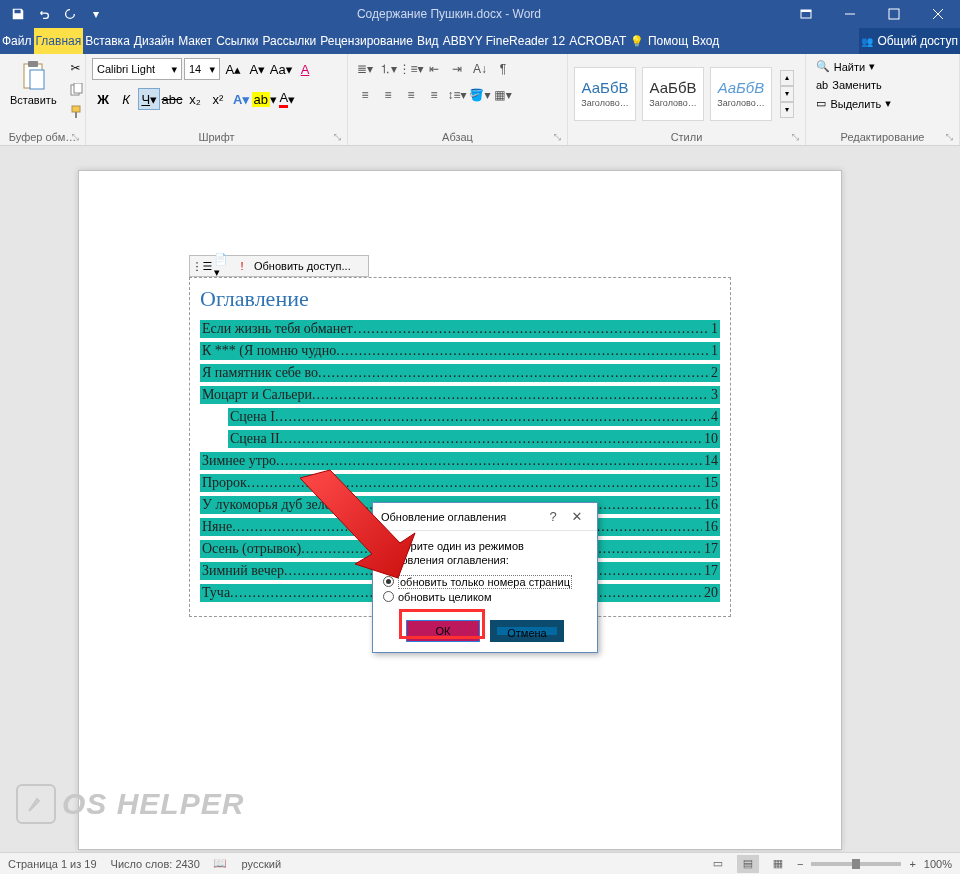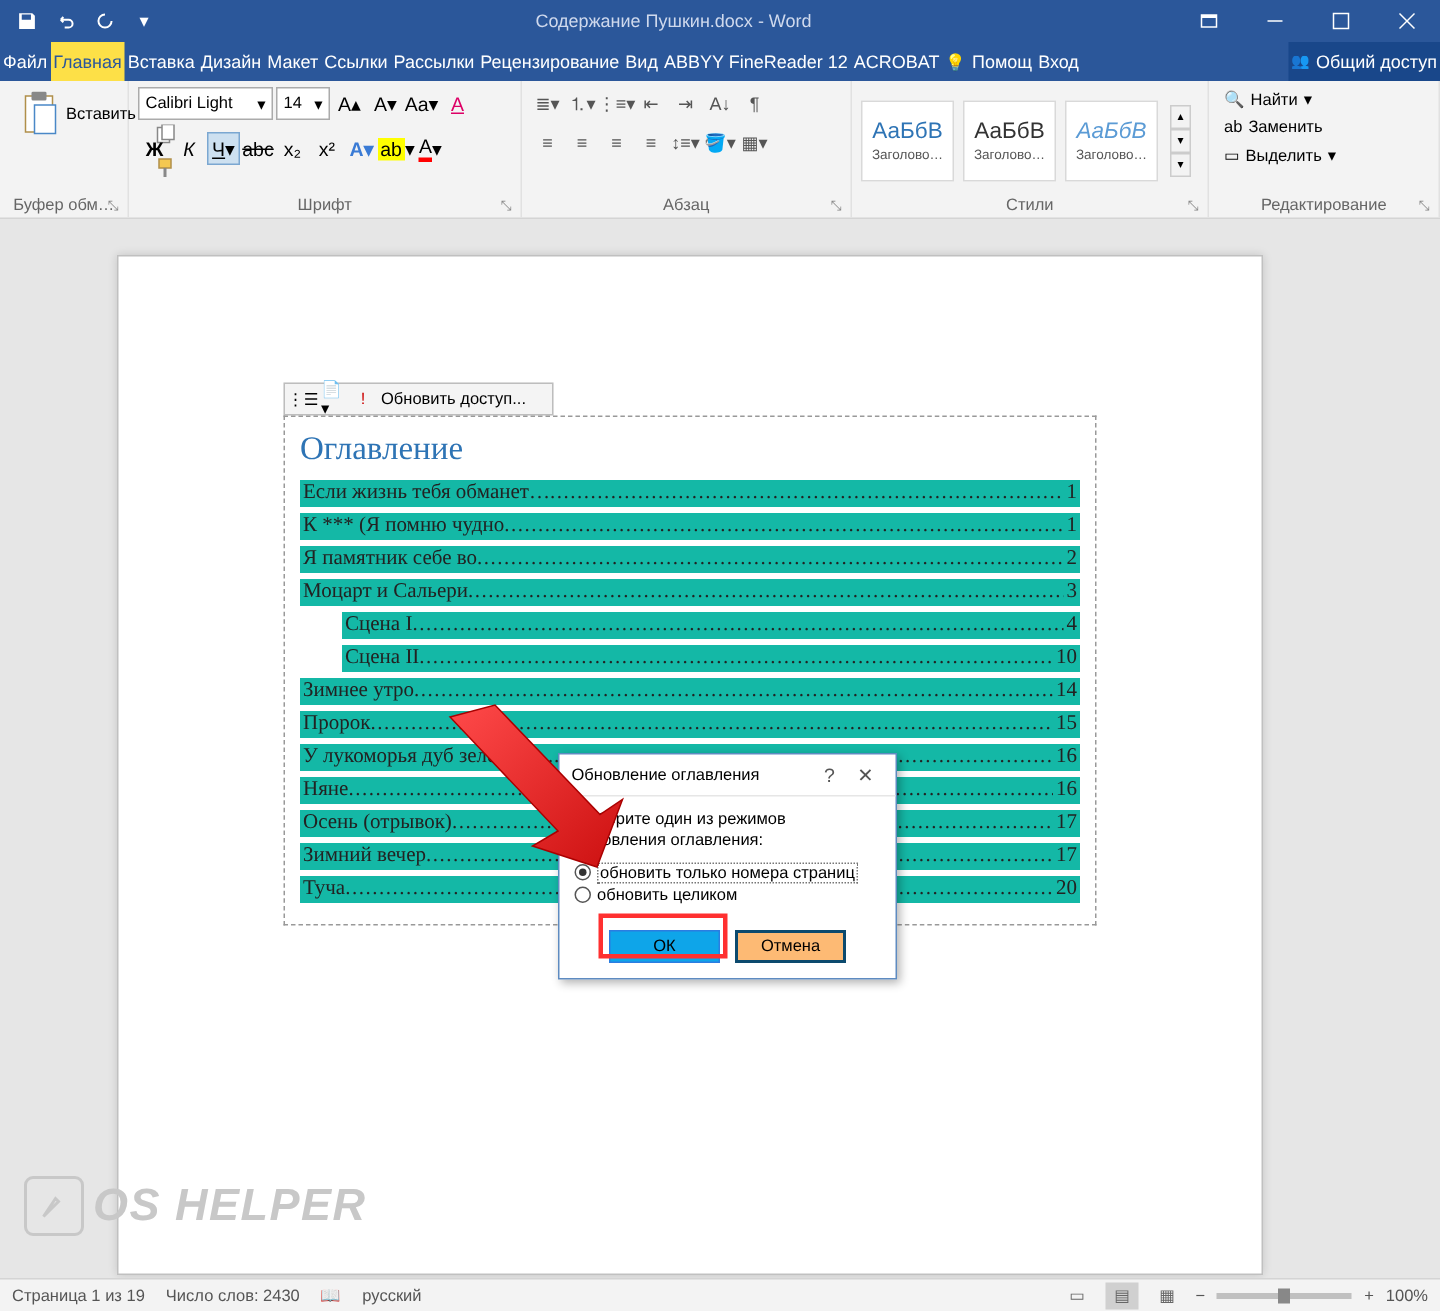--- a/index.html
+++ b/index.html
@@ -21,21 +21,21 @@
 .tab.share { background: #19478a; margin-left: auto; }
 .tab.share::before { content: "👥"; margin-right: 4px; font-size: 10px; }
 
 
 .ribbon { height: 92px; background: #f3f3f3; border-bottom: 1px solid #d4d4d4; display: flex; }
 .group { border-right: 1px solid #e1e1e1; padding: 4px 6px 2px; display: flex; flex-direction: column; }
 .group-body { flex: 1; display: flex; align-items: flex-start; gap: 4px; }
 .group-label { font-size: 11px; color: #666; text-align: center; padding-top: 2px; position: relative; }
 .group-label::after { content: "⤡"; position: absolute; right: 0; bottom: 0; font-size: 9px; color: #888; }
 
-.big-btn { display: flex; flex-direction: row; align-items: center; gap: 2px; padding: 2px 4px; cursor: pointer; }
+.big-btn { display: flex; flex-direction: column; align-items: center; gap: 2px; padding: 2px 4px; cursor: pointer; }
 .big-btn .ico { width: 32px; height: 32px; display: flex; align-items: center; justify-content: center; font-size: 20px; }
 .big-btn .lbl { font-size: 11px; }
 
 .clipboard-col { display: flex; flex-direction: column; gap: 2px; }
 .small-btn { width: 22px; height: 20px; display: flex; align-items: center; justify-content: center; cursor: pointer; font-size: 12px; }
 
 .font-row1 { display: flex; align-items: center; gap: 2px; margin-bottom: 4px; }
 .font-name { width: 90px; height: 22px; border: 1px solid #ababab; background: #fff; font-size: 11px; padding: 0 4px; display: flex; align-items: center; justify-content: space-between; cursor: pointer; }
 .font-size { width: 36px; height: 22px; border: 1px solid #ababab; background: #fff; font-size: 11px; padding: 0 4px; display: flex; align-items: center; justify-content: space-between; cursor: pointer; }
 .font-btn { width: 22px; height: 22px; display: flex; align-items: center; justify-content: center; cursor: pointer; font-size: 13px; }
@@ -75,22 +75,22 @@
 .dlg-title { height: 28px; display: flex; align-items: center; padding: 0 8px; border-bottom: 1px solid #e6e6e6; }
 .dlg-title-text { flex: 1; }
 .dlg-help, .dlg-close { width: 24px; text-align: center; cursor: pointer; font-size: 13px; color: #555; }
 .dlg-body { padding: 8px 10px; }
 .dlg-msg { margin-bottom: 6px; line-height: 1.3; }
 .dlg-radio { display: flex; align-items: center; gap: 4px; padding: 1px 0; cursor: pointer; }
 .radio-circle { width: 11px; height: 11px; border: 1px solid #555; border-radius: 50%; display: flex; align-items: center; justify-content: center; }
 .radio-circle.sel::after { content: ""; width: 5px; height: 5px; background: #333; border-radius: 50%; }
 .radio-label.dotted { border: 1px dotted #777; padding: 0 1px; }
 .dlg-buttons { display: flex; justify-content: center; gap: 10px; padding: 8px 0 10px; }
-.dlg-btn { width: 74px; height: 22px; border: 2px solid #0c4a6e; background: #fdba74; cursor: pointer; font-size: 11px; }
-.dlg-btn.primary { border: 1px solid #2b7de1; background: #0ea5e9; }
+.dlg-btn { width: 74px; height: 22px; border: 7px solid #0c4a6e; background: #0369a1; cursor: pointer; font-size: 11px; }
+.dlg-btn.primary { border: 1px solid #2b7de1; background: #be185d; }
 .ok-highlight { position: absolute; border: 3px solid #ff3030; pointer-events: none; }
 
 
 .arrow { position: absolute; z-index: 60; pointer-events: none; }
 
 
 .watermark { position: absolute; left: 16px; bottom: 28px; color: #c8c8c8; font-size: 30px; font-weight: bold; font-style: italic; display: flex; align-items: center; gap: 6px; letter-spacing: 1px; }
 .wm-box { width: 40px; height: 40px; border: 2px solid #c8c8c8; border-radius: 6px; display: flex; align-items: center; justify-content: center; }
 
 

